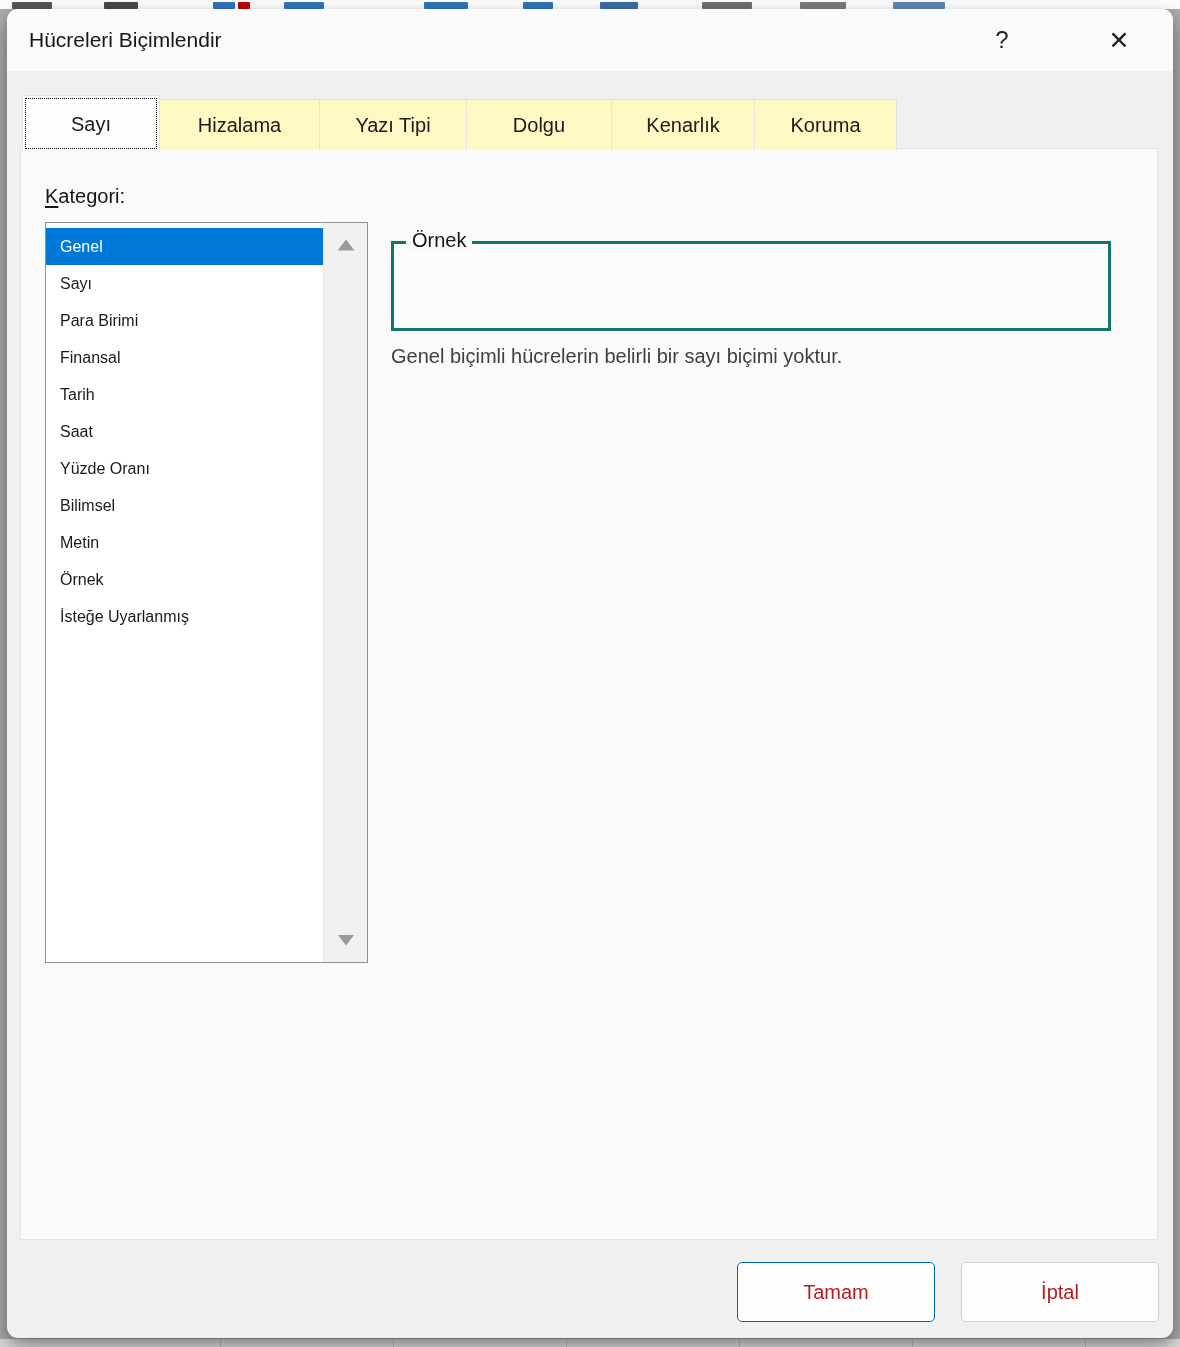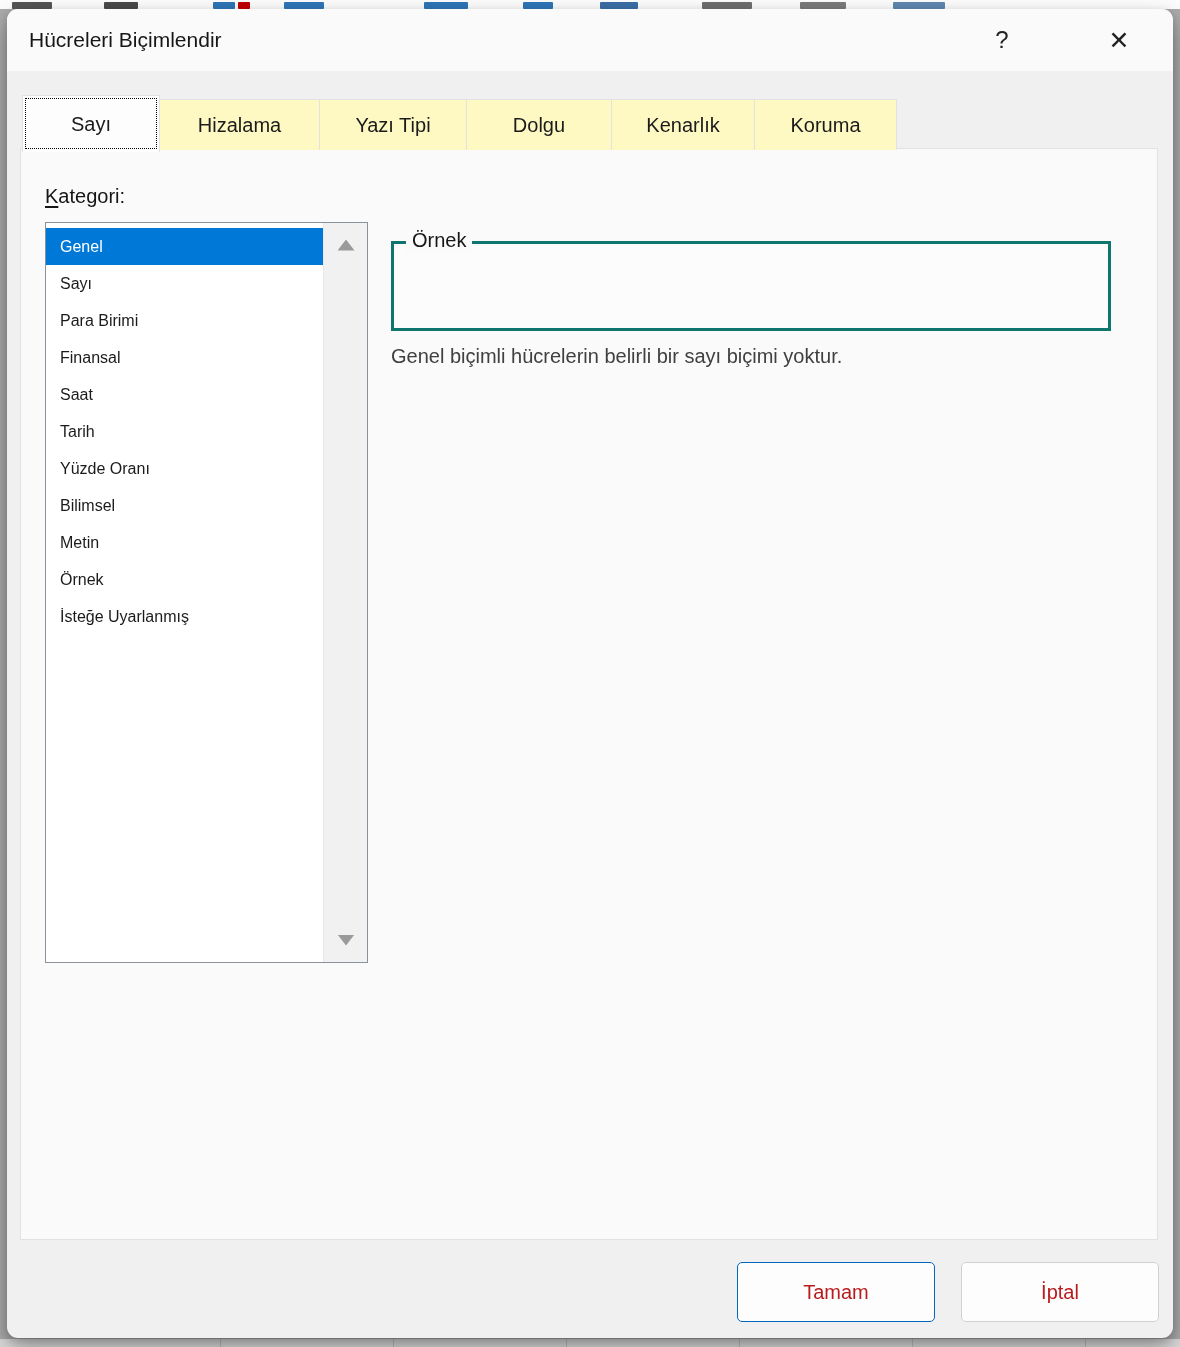--- a/index.html
+++ b/index.html
@@ -192,22 +192,22 @@
   <div class="panel">
 
     <div class="category-label"><span class="accel">K</span><span>ategori:</span></div>
 
     <div class="listbox">
       <div class="list-items">
         <div class="list-item selected">Genel</div>
         <div class="list-item">Sayı</div>
         <div class="list-item">Para Birimi</div>
         <div class="list-item">Finansal</div>
+        <div class="list-item">Tarih</div>
         <div class="list-item">Saat</div>
-        <div class="list-item">Tarih</div>
         <div class="list-item">Yüzde Oranı</div>
         <div class="list-item">Bilimsel</div>
         <div class="list-item">Metin</div>
         <div class="list-item">Örnek</div>
         <div class="list-item">İsteğe Uyarlanmış</div>
       </div>
       <div class="v-scrollbar">
         <div class="scroll-arrow up">
           <div class="tri up"></div>
         </div>

